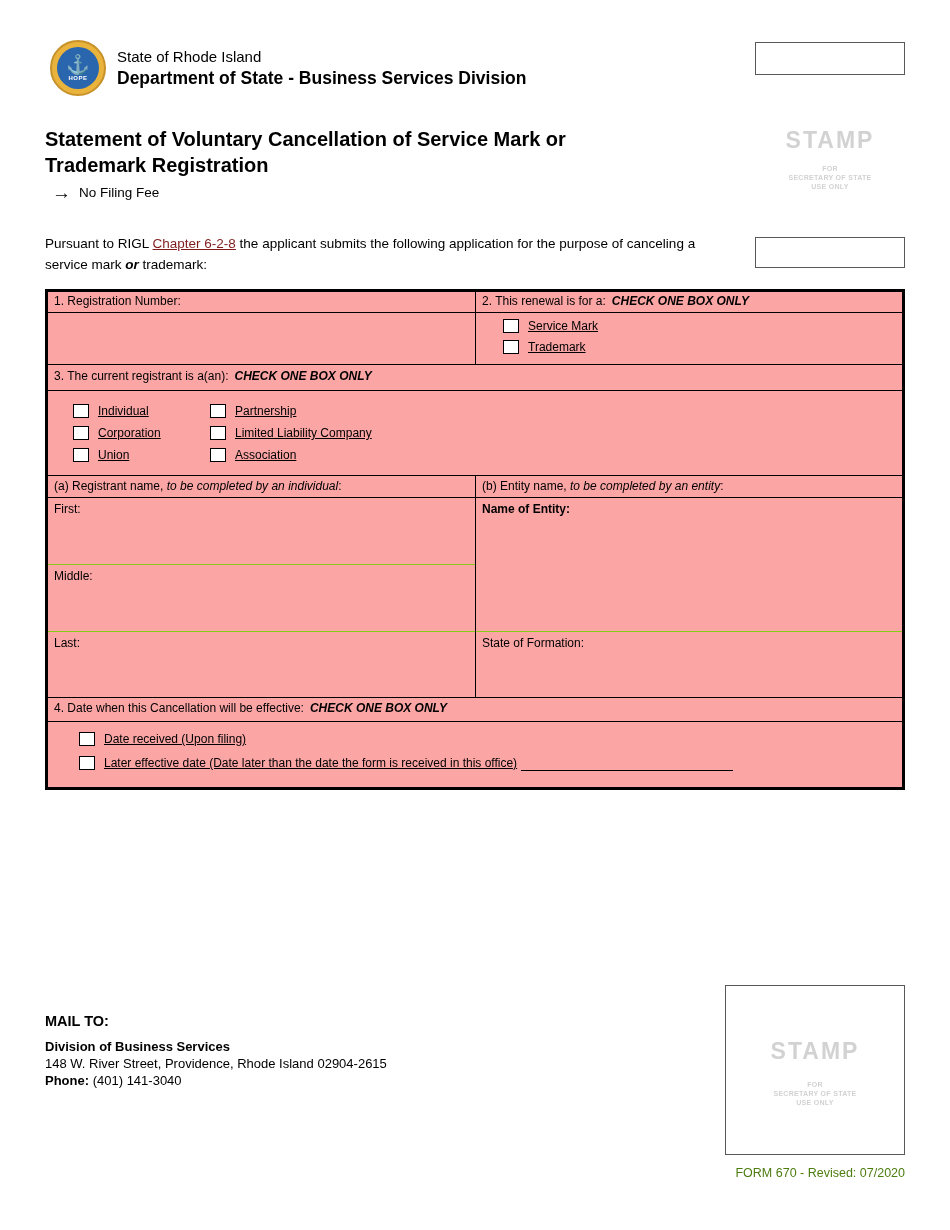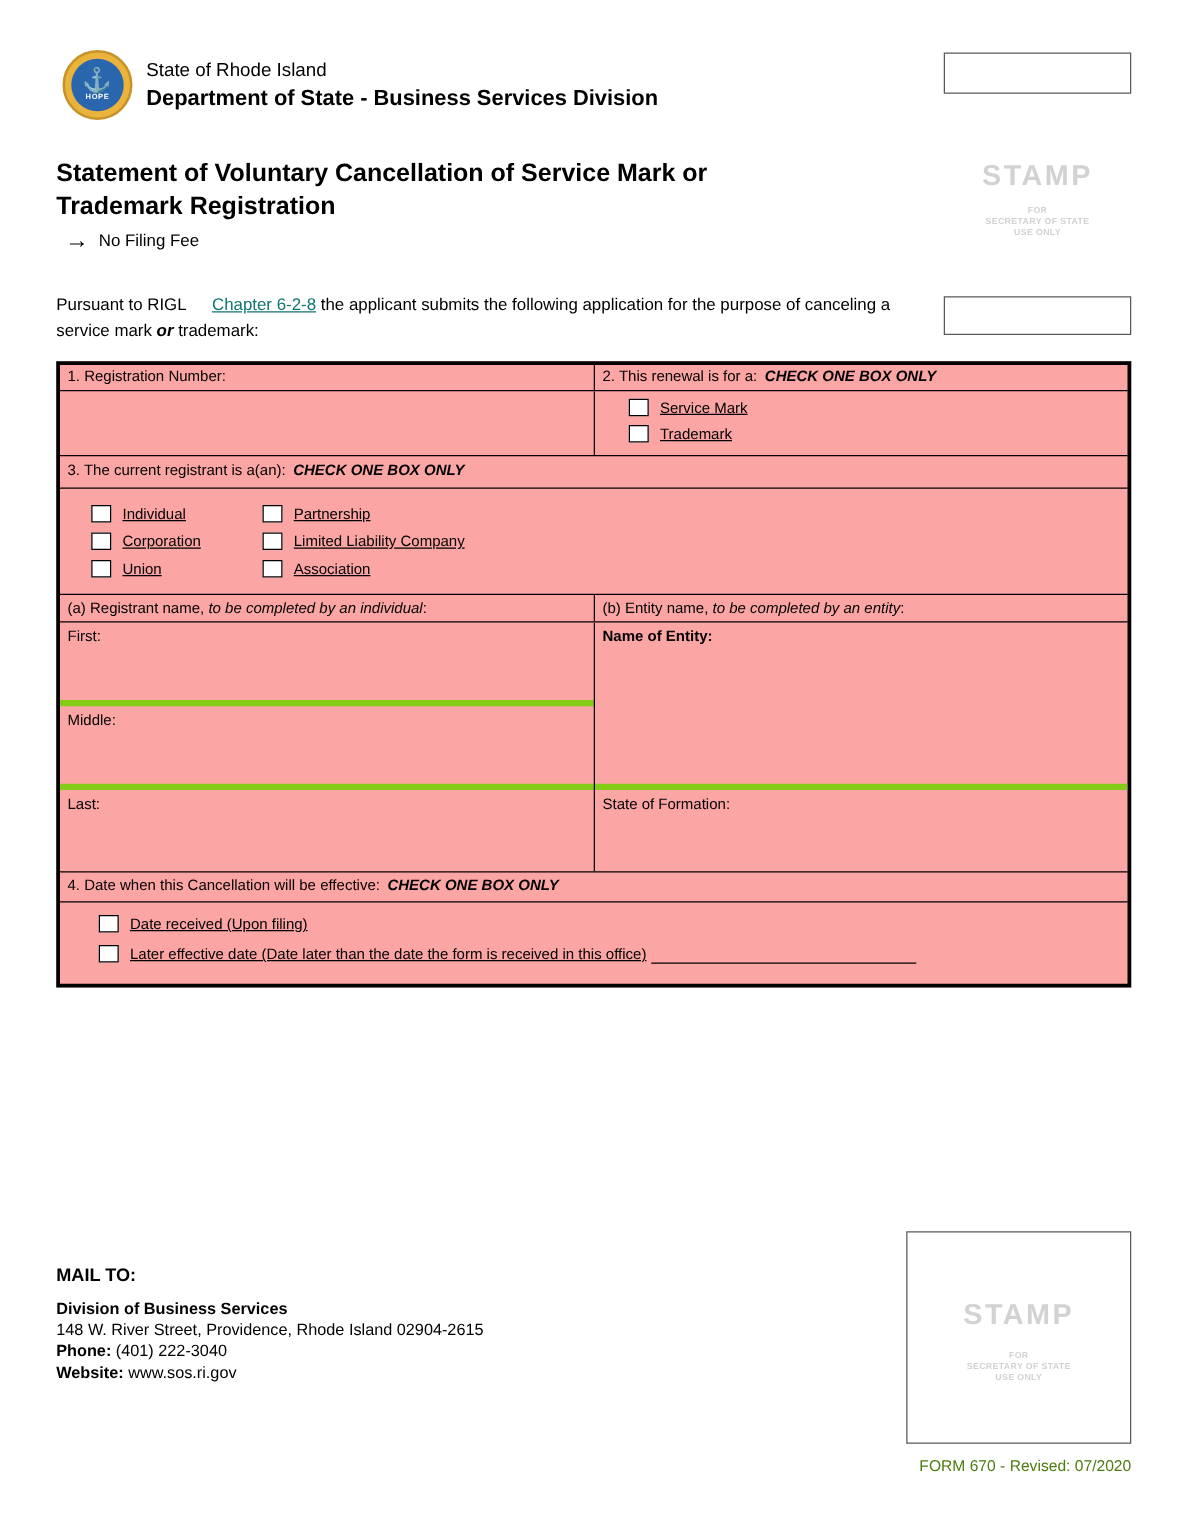--- a/index.html
+++ b/index.html
@@ -18,21 +18,21 @@
   .agency .state { font-weight:normal; font-size:15px; }
   .agency .dept  { font-weight:bold; font-size:17.5px; margin-top:3px; }
 
   
   .doc-title { position:absolute; left:45px; top:126px; width:625px; font-size:20px; font-weight:bold; line-height:26px; }
   .fee-line { position:absolute; left:52px; top:183px; font-size:13.5px; display:flex; align-items:center; gap:8px; }
   .fee-arrow { font-size:19px; line-height:19px; }
 
   
   .intro { position:absolute; left:45px; top:233px; width:680px; font-size:13.5px; line-height:21px; }
-  .law-link { color:#0f766e; text-decoration:underline; cursor:pointer;margin-left:17px; }
+  .law-link { color:#7f1d1d; text-decoration:underline; cursor:pointer; }
   .boldital { font-weight:bold; font-style:italic; }
   .checkone { margin-left:6px; }
 
   
   .stamp-box { border:1px solid #58595b; background:#fff; }
   .stamp-top { position:absolute; left:755px; top:42px; width:150px; height:226px; }
   .stamp-top .box1 { position:absolute; top:0; left:0; width:150px; height:33px; }
   .stamp-top .box2 { position:absolute; top:195px; left:0; width:150px; height:31px; }
   .stamp-word { color:#d2d2d2; font-weight:bold; font-size:23px; letter-spacing:2px; text-align:center; }
   .stamp-note { color:#d2d2d2; font-weight:bold; font-size:7px; line-height:9px; text-align:center; letter-spacing:.3px; }
@@ -54,21 +54,21 @@
   .pad4 { padding:4px 6px; }
 
   .opt { display:inline-flex; align-items:center;text-decoration:underline; }
   .cb { display:inline-block; width:16px; height:14px; border:1.5px solid #000; background:#fff; margin-right:9px; flex:none; cursor:pointer; }
   .q2opts { padding:6px 0 0 27px; display:flex; flex-direction:column; gap:7px; }
   .type-grid { padding:9px 0 0 25px; }
   .type-row { display:flex; align-items:center; height:22px; }
   .type-col1 { width:137px; }
 
   .name-col, .entity-col { display:flex; flex-direction:column; }
-  .name-cell { border-bottom:5px solid #84cc16; padding:4px 6px; }
+  .name-cell { border-bottom:1px solid #84cc16; padding:4px 6px; }
   .name-cell.last { border-bottom:none; flex:1; }
 
   .date-col { padding-top:5px; }
   .date-opt-row { display:flex; align-items:center; height:24px; padding-left:13px; }
   .fill-line { display:inline-block; width:212px; height:13px; border-bottom:1.5px solid #000;
                align-self:flex-end; margin:0 0 4px 4px; cursor:text; }
 
   
   .mail-block { position:absolute; left:45px; top:1013px; font-size:13px; line-height:17px; }
   .mail-heading { font-size:14.5px; font-weight:bold; margin-bottom:8px; }
@@ -205,22 +205,21 @@
         </div>
       </div>
     </div>
 
   </div>
 
   <div class="mail-block">
     <div class="mail-heading">MAIL TO:</div>
     <div class="mail-bold">Division of Business Services</div>
     <div>148 W. River Street, Providence, Rhode Island 02904-2615</div>
-    <div><span class="mail-bold">Phone:</span><span> (401) 222-3040</span></div>
-    <div><span class="mail-bold">Website:</span><span> www.sos.ri.gov</span></div>
+    <div><span class="mail-bold">Phone:</span><span> (401) 141-3040</span></div>
   </div>
 
   <div class="stamp-bottom">
     <div class="stamp-word">STAMP</div>
     <div class="stamp-note"><span>FOR</span><br><span>SECRETARY OF STATE</span><br><span>USE ONLY</span></div>
   </div>
 
   <div class="form-footer">FORM 670 - Revised:  07/2020</div>
 
 </div>

